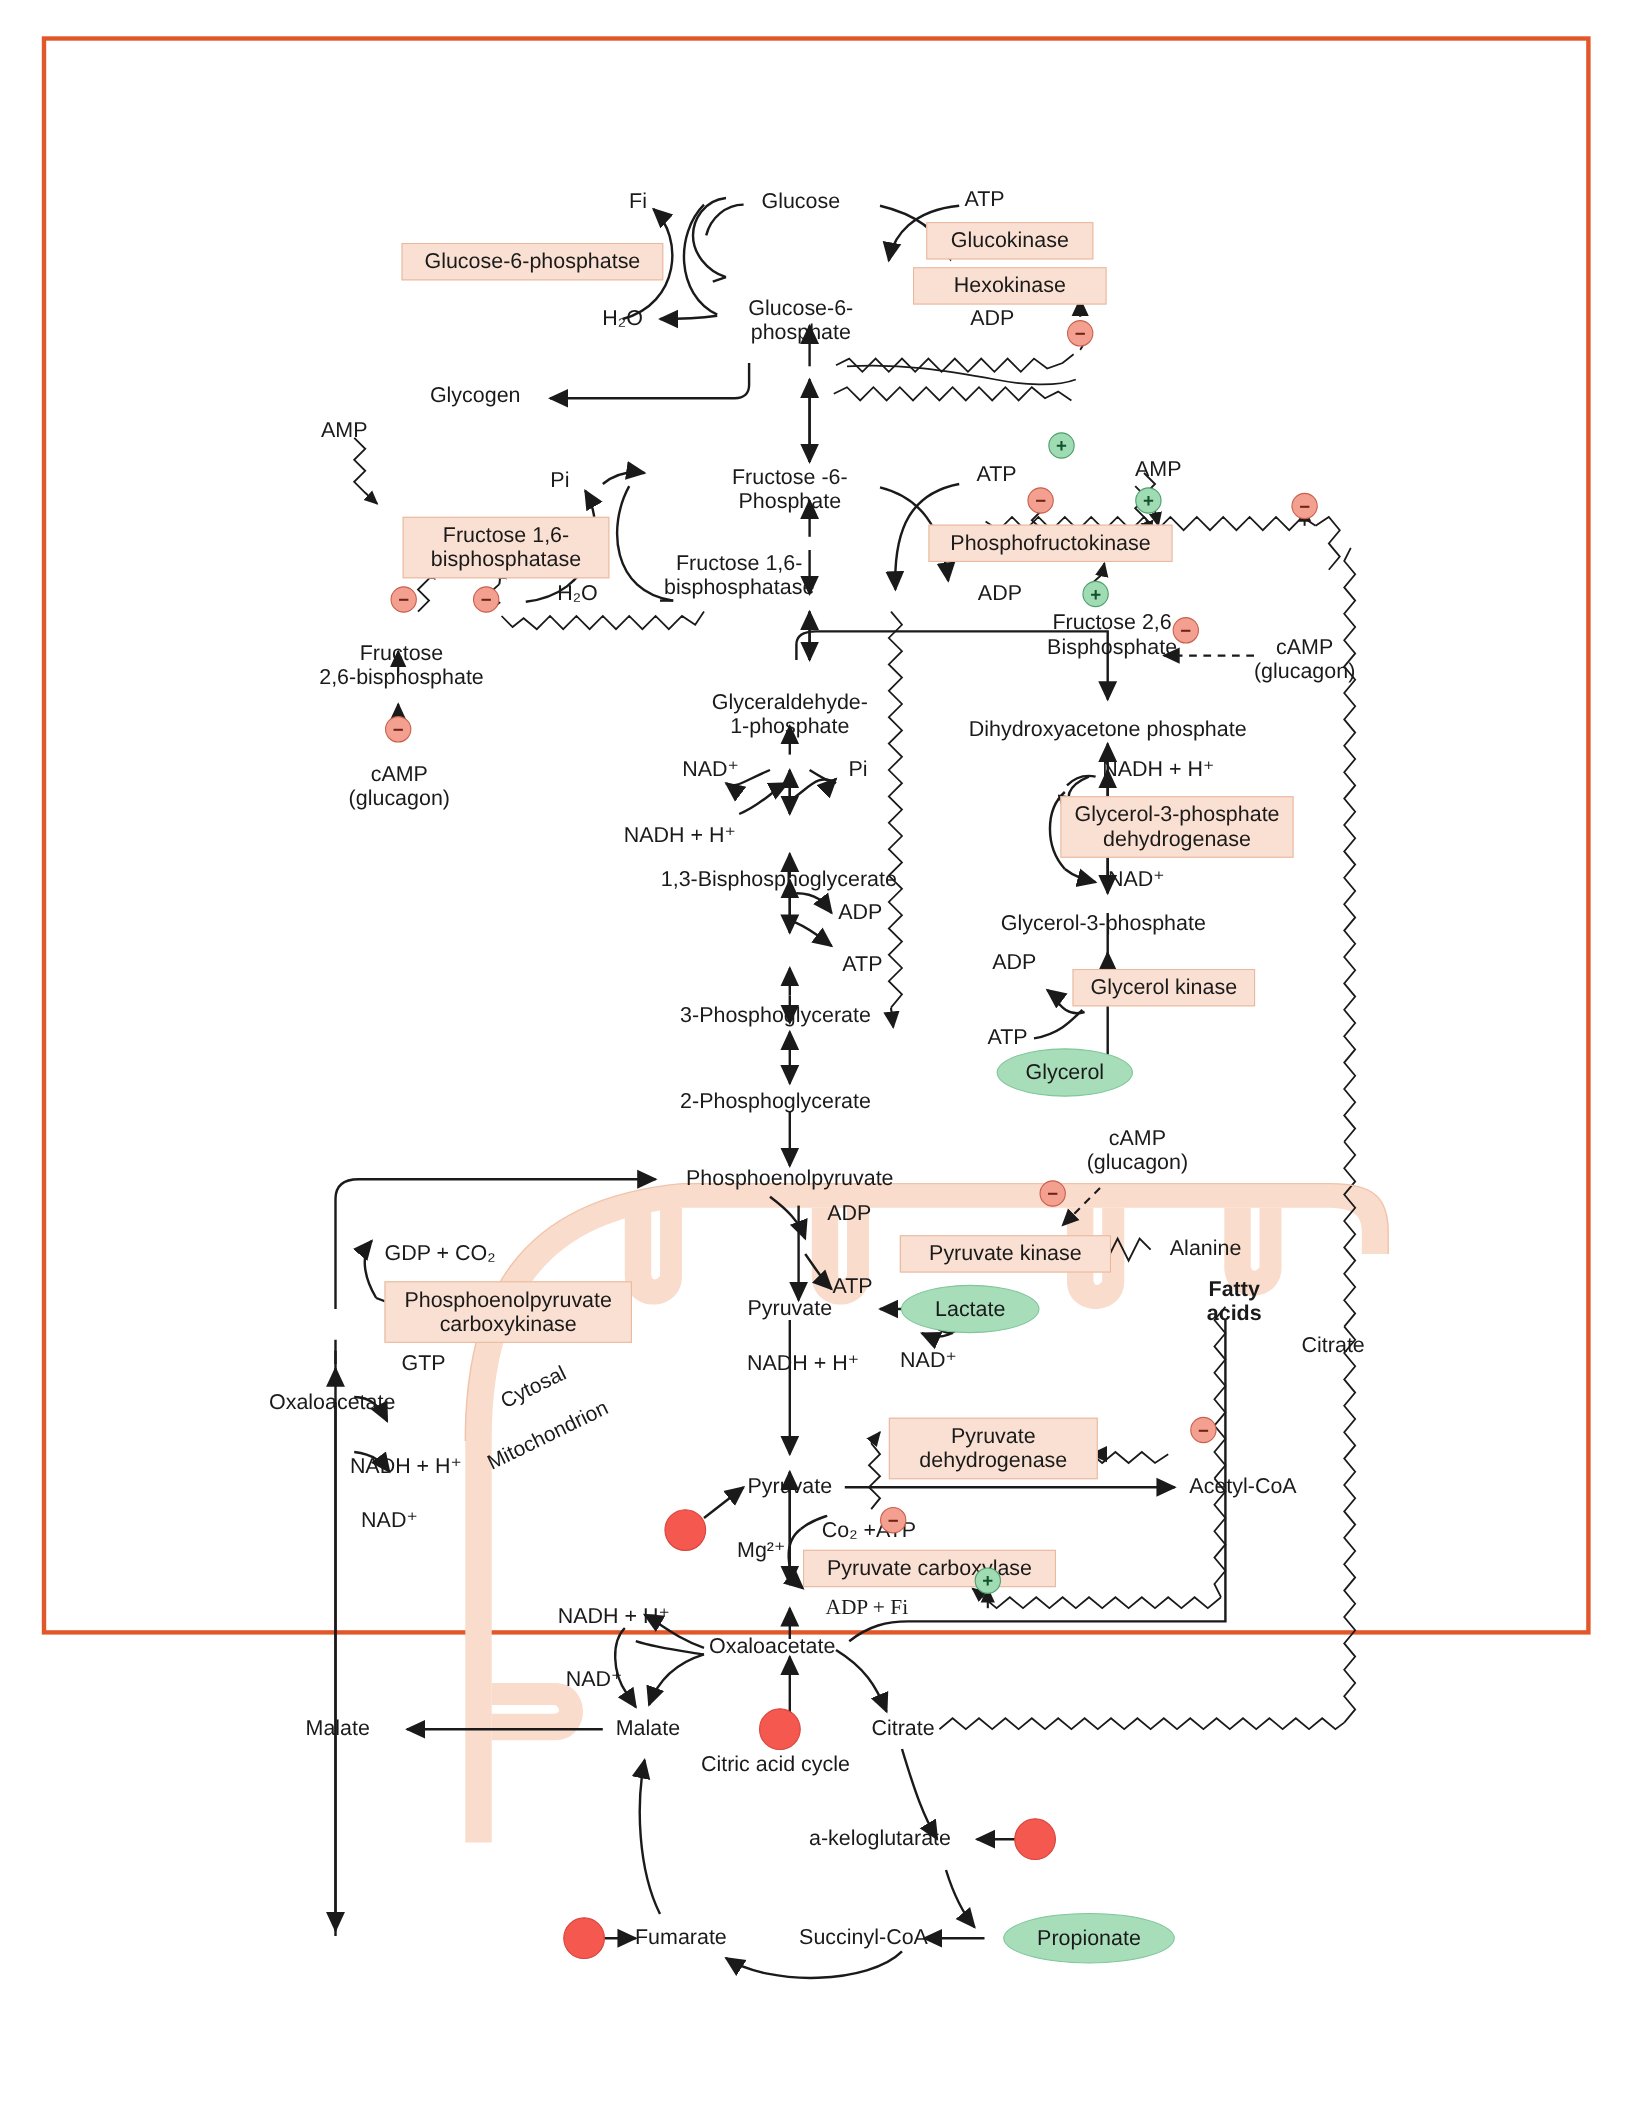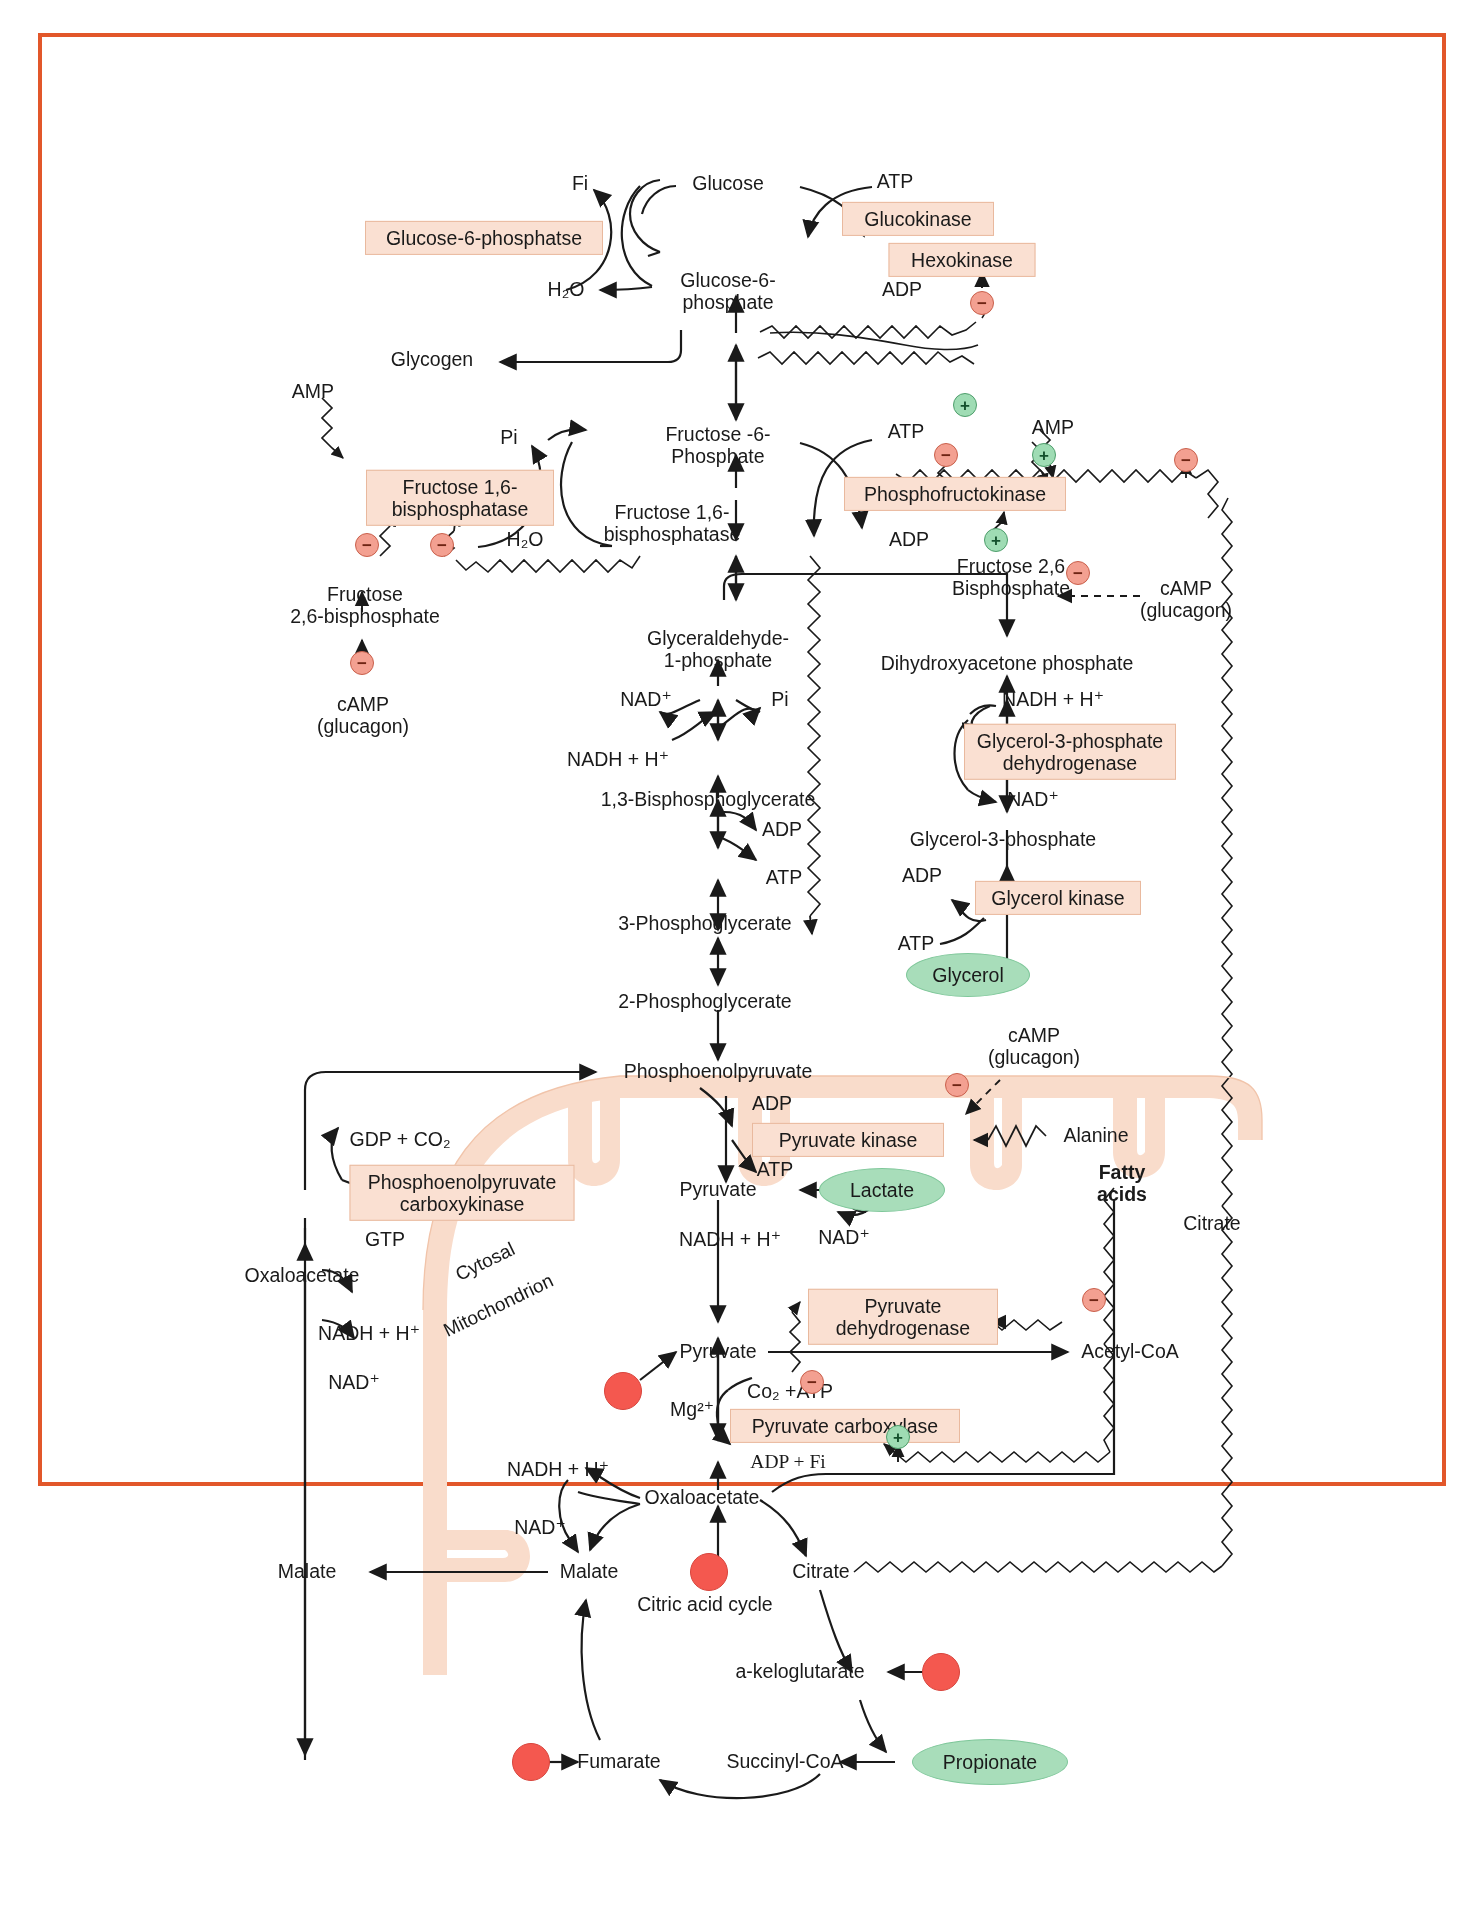--- a/index.html
+++ b/index.html
@@ -261,21 +261,21 @@
   <div class="lbl ctr" style="left:728px;top:184px;">Glucose</div>
   <div class="lbl ctr" style="left:895px;top:182px;">ATP</div>
   <div class="lbl ctr" style="left:566px;top:290px;">H₂O</div>
   <div class="lbl ctr" style="left:728px;top:292px;">Glucose-6-
 phosphate</div>
   <div class="lbl ctr" style="left:902px;top:290px;">ADP</div>
   <div class="lbl ctr" style="left:432px;top:360px;">Glycogen</div>
 
   <div class="enzbox" style="left:484px;top:238px;width:238px;">Glucose-6-phosphatse</div>
   <div class="enzbox" style="left:918px;top:219px;width:152px;">Glucokinase</div>
-  <div class="enzbox" style="left:962px;top:260px;width:147px;">Hexokinase</div>
+  <div class="enzbox" style="left:918px;top:260px;width:176px;">Hexokinase</div>
 
   <div class="lbl ctr" style="left:313px;top:392px;">AMP</div>
   <div class="lbl ctr" style="left:509px;top:438px;">Pi</div>
   <div class="lbl ctr" style="left:718px;top:446px;">Fructose -6-
 Phosphate</div>
   <div class="lbl ctr" style="left:906px;top:432px;">ATP</div>
   <div class="lbl ctr" style="left:1053px;top:428px;">AMP</div>
   <div class="lbl ctr" style="left:525px;top:540px;">H₂O</div>
   <div class="lbl ctr" style="left:672px;top:524px;">Fructose 1,6-
 bisphosphatase</div>
@@ -319,21 +319,21 @@
   <div class="lbl ctr" style="left:718px;top:1072px;">Phosphoenolpyruvate</div>
   <div class="lbl ctr" style="left:772px;top:1104px;">ADP</div>
   <div class="lbl ctr" style="left:775px;top:1170px;">ATP</div>
   <div class="lbl ctr" style="left:1034px;top:1047px;">cAMP
 (glucagon)</div>
   <div class="lbl ctr" style="left:1096px;top:1136px;">Alanine</div>
   <div class="lbl ctr" style="left:718px;top:1190px;">Pyruvate</div>
   <div class="lbl ctr" style="left:730px;top:1240px;">NADH + H⁺</div>
   <div class="lbl ctr" style="left:844px;top:1238px;">NAD⁺</div>
 
-  <div class="enzbox" style="left:848px;top:1140px;width:192px;">Pyruvate kinase</div>
+  <div class="enzbox" style="left:914px;top:1140px;width:192px;">Pyruvate kinase</div>
   <div class="sub" style="left:882px;top:1190px;width:124px;height:42px;">Lactate</div>
 
   <div class="lbl ctr" style="left:400px;top:1140px;">GDP + CO₂</div>
   <div class="lbl ctr" style="left:385px;top:1240px;">GTP</div>
   <div class="enzbox" style="left:462px;top:1193px;width:225px;">Phosphoenolpyruvate
 carboxykinase</div>
   <div class="lbl ctr" style="left:302px;top:1276px;">Oxaloacetate</div>
   <div class="lbl ctr" style="left:369px;top:1334px;">NADH + H⁺</div>
   <div class="lbl ctr" style="left:354px;top:1383px;">NAD⁺</div>
   <div class="lbl ctr" style="left:307px;top:1572px;">Malate</div>

